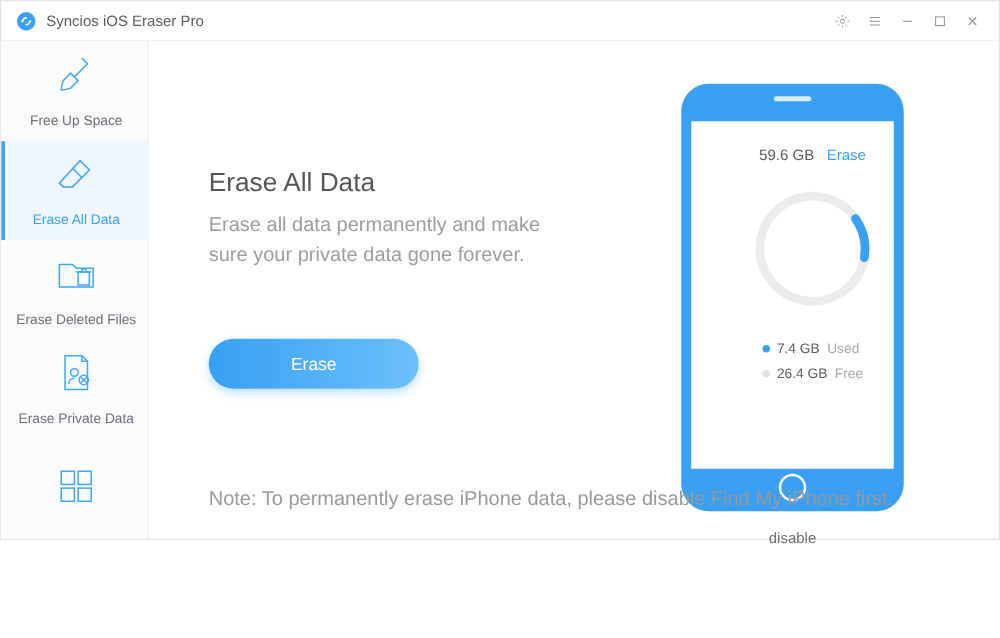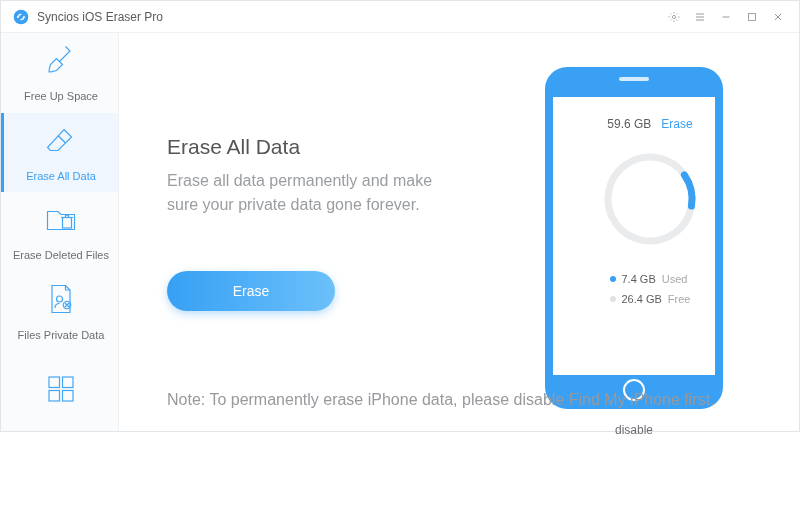--- a/index.html
+++ b/index.html
@@ -123,21 +123,21 @@
         <span>
           <svg viewBox="0 0 48 48">
               <path d="M12 6h18l6 6v30H12z"></path>
               <path d="M30 6v6h6"></path>
               <circle cx="22" cy="24" r="4"></circle>
               <path d="M16 36c0-4 3-6 6-6"></path>
               <circle cx="32" cy="32" r="5"></circle>
               <path d="M29 29l6 6M35 29l-6 6"></path>
             </svg>
         </span>
-        <span class="label">Files Private Data</span>
+        <span class="label">Erase Private Data</span>
       </div>
       <div class="side-item">
         <span>
           <svg viewBox="0 0 48 48">
               <rect x="8" y="8" width="14" height="14"></rect>
               <rect x="26" y="8" width="14" height="14"></rect>
               <rect x="8" y="26" width="14" height="14"></rect>
               <rect x="26" y="26" width="14" height="14"></rect>
             </svg>
         </span>

